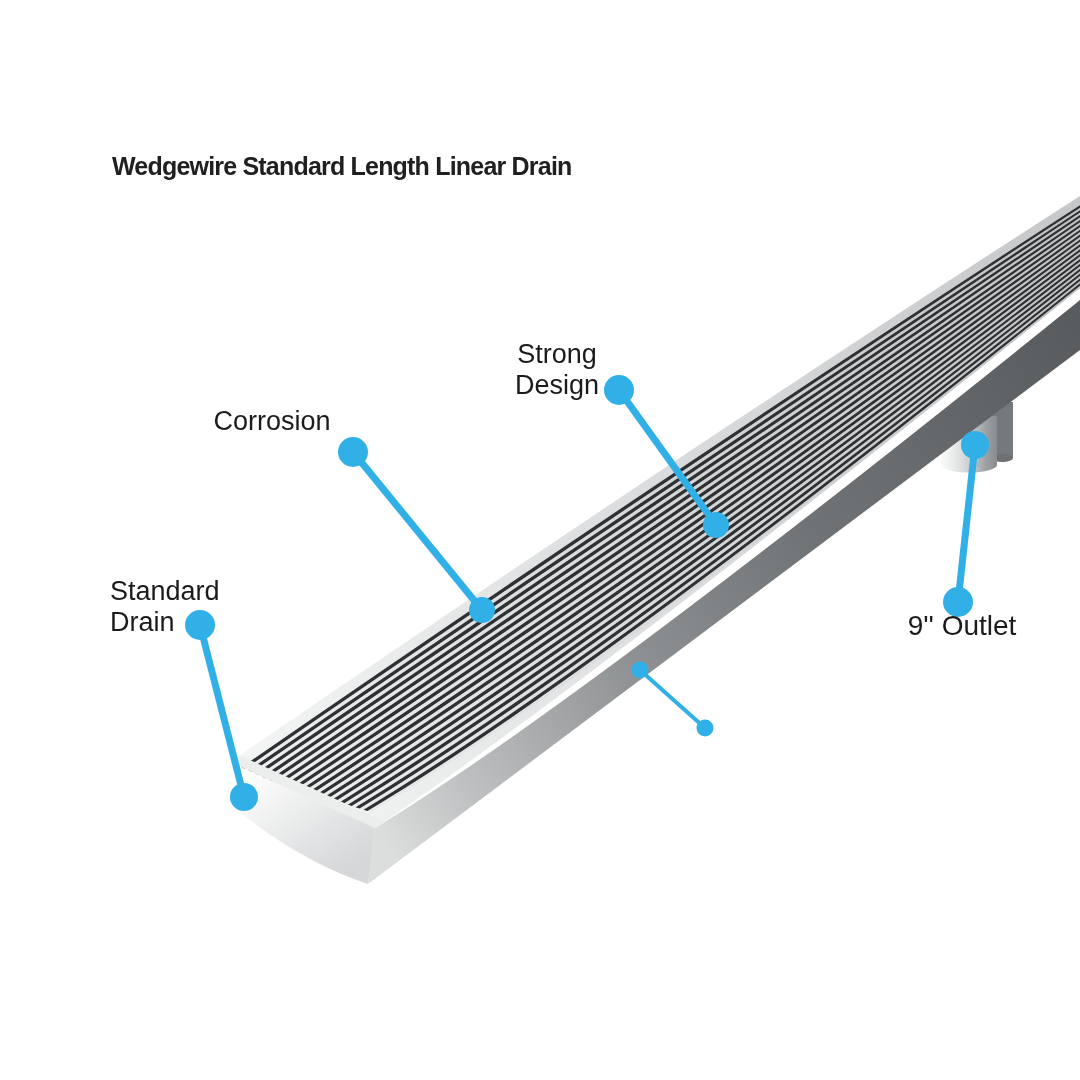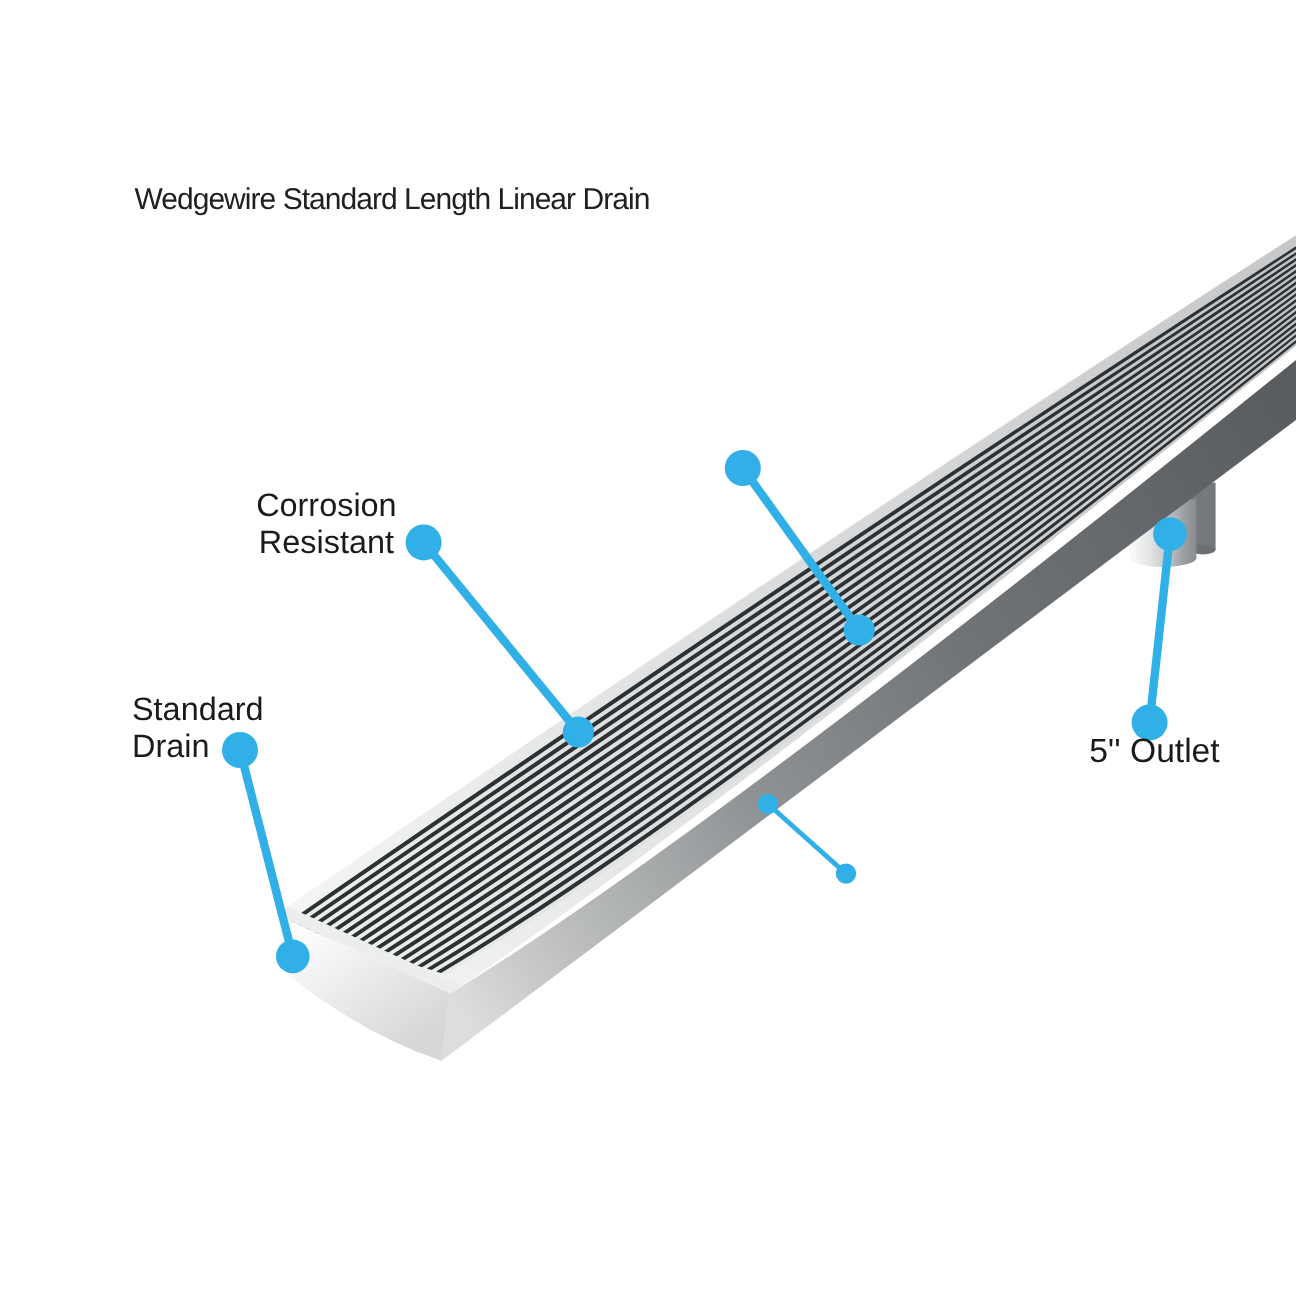--- a/index.html
+++ b/index.html
@@ -9,21 +9,21 @@
   }
   .stage{position:absolute;inset:0;}
   svg.scene{position:absolute;left:0;top:0;width:1080px;height:1080px;}
 
   .header{position:absolute;left:110px;top:145px;}
   .title{
     font-size:61px;font-weight:800;letter-spacing:-2px;line-height:1.0;
     color:#161616;margin:0;white-space:nowrap;
   }
   .subtitle{
-    font-size:25px;font-weight:400;letter-spacing:-0.8px;color:#202020;
+    font-size:25px;font-weight:700;letter-spacing:-0.8px;color:#202020;
     margin:7px 0 0 2px;white-space:nowrap;
   }
 
   .callout-label{
     position:absolute;color:#1b1b1d;font-size:27px;line-height:31px;
     font-weight:400;
   }
   .ta-c{text-align:center;}
   .ta-l{text-align:left;}
 
@@ -125,31 +125,34 @@
       <line class="c-line" x1="705" y1="728" x2="640" y2="670" stroke-width="4"></line>
       <circle class="c-dot" cx="705" cy="728" r="8.5"></circle>
       <circle class="c-dot" cx="640" cy="670" r="8.5"></circle>
     </g>
   </svg>
 
   <div class="header">
     <p class="subtitle">Wedgewire Standard Length Linear Drain</p>
   </div>
 
+  <div class="callout-label ta-c" style="left:467px;top:339px;width:180px;">
+    <div>Strong</div>
+    <div>Design</div>
+  </div>
 
   <div class="callout-label ta-c" style="left:177px;top:406px;width:190px;">
     <div>Corrosion</div>
-    <div>Resistant</div>
   </div>
 
   <div class="callout-label ta-l" style="left:110px;top:576px;width:140px;">
     <div>Standard</div>
     <div>Drain</div>
   </div>
 
   <div class="callout-label ta-c" style="left:862px;top:610px;width:200px;font-size:28px;">
-    <div>5'' Outlet</div>
+    <div>9'' Outlet</div>
   </div>
 
   <div class="callout-label ta-c" style="left:612px;top:733px;width:260px;">
   </div>
 
 </div>
 
 </body></html>

